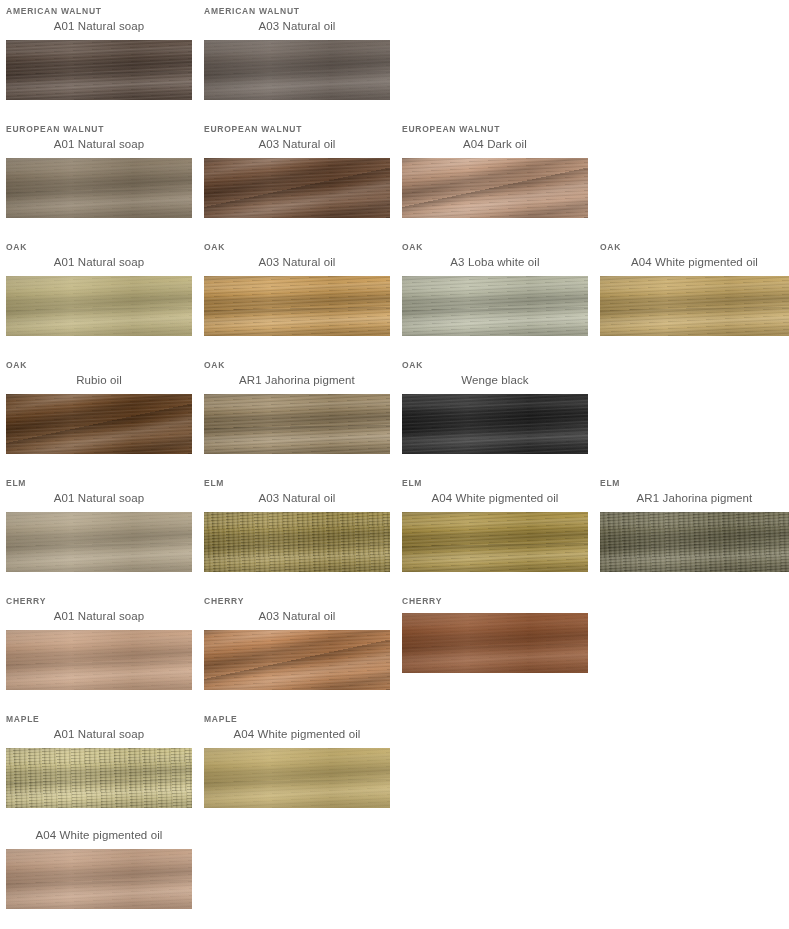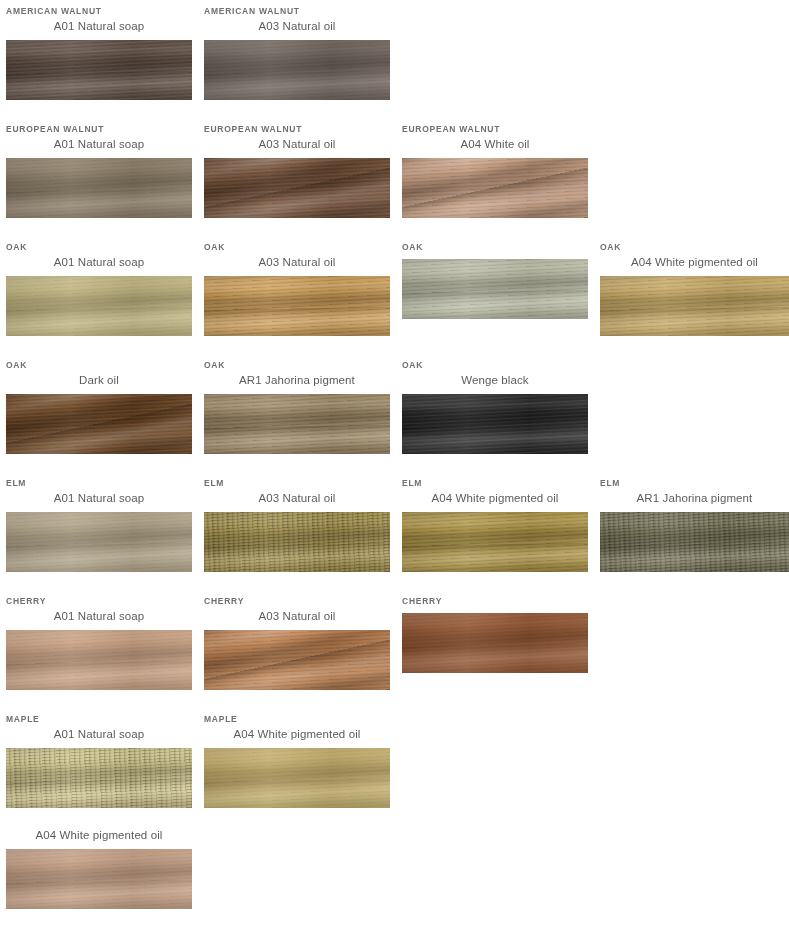--- a/index.html
+++ b/index.html
@@ -203,21 +203,21 @@
         <span class="species-label">EUROPEAN WALNUT</span>
         <span class="finish-label">A03 Natural oil</span>
         <div class="swatch tex-cathedral" style="background-color: rgb(113, 76, 51);">
           <div class="grain-band"></div>
           <div class="grain-broad"></div>
           <div class="grain-fine"></div>
         </div>
       </div>
       <div class="sample-cell col-2">
         <span class="species-label">EUROPEAN WALNUT</span>
-        <span class="finish-label">A04 White oil</span>
+        <span class="finish-label">A04 Dark oil</span>
         <div class="swatch tex-cathedral" style="background-color: rgb(194, 151, 122);">
           <div class="grain-band"></div>
           <div class="grain-broad"></div>
           <div class="grain-fine"></div>
         </div>
       </div>
     </div>
     <div class="sample-row">
       <div class="sample-cell col-0">
         <span class="species-label">OAK</span>
@@ -232,40 +232,41 @@
         <span class="species-label">OAK</span>
         <span class="finish-label">A03 Natural oil</span>
         <div class="swatch tex-strong" style="background-color: rgb(203, 155, 83);">
           <div class="grain-band"></div>
           <div class="grain-broad"></div>
           <div class="grain-fine"></div>
         </div>
       </div>
       <div class="sample-cell col-2">
         <span class="species-label">OAK</span>
+        <span class="finish-label">A3 Loba white oil</span>
         <div class="swatch tex-normal" style="background-color: rgb(185, 187, 164);">
           <div class="grain-band"></div>
           <div class="grain-broad"></div>
           <div class="grain-fine"></div>
         </div>
       </div>
       <div class="sample-cell col-3">
         <span class="species-label">OAK</span>
         <span class="finish-label">A04 White pigmented oil</span>
         <div class="swatch tex-normal" style="background-color: rgb(197, 166, 97);">
           <div class="grain-band"></div>
           <div class="grain-broad"></div>
           <div class="grain-fine"></div>
         </div>
       </div>
     </div>
     <div class="sample-row">
       <div class="sample-cell col-0">
         <span class="species-label">OAK</span>
-        <span class="finish-label">Dark oil</span>
+        <span class="finish-label">Rubio oil</span>
         <div class="swatch tex-cathedral" style="background-color: rgb(107, 67, 32);">
           <div class="grain-band"></div>
           <div class="grain-broad"></div>
           <div class="grain-fine"></div>
         </div>
       </div>
       <div class="sample-cell col-1">
         <span class="species-label">OAK</span>
         <span class="finish-label">AR1 Jahorina pigment</span>
         <div class="swatch tex-strong" style="background-color: rgb(155, 134, 98);">

